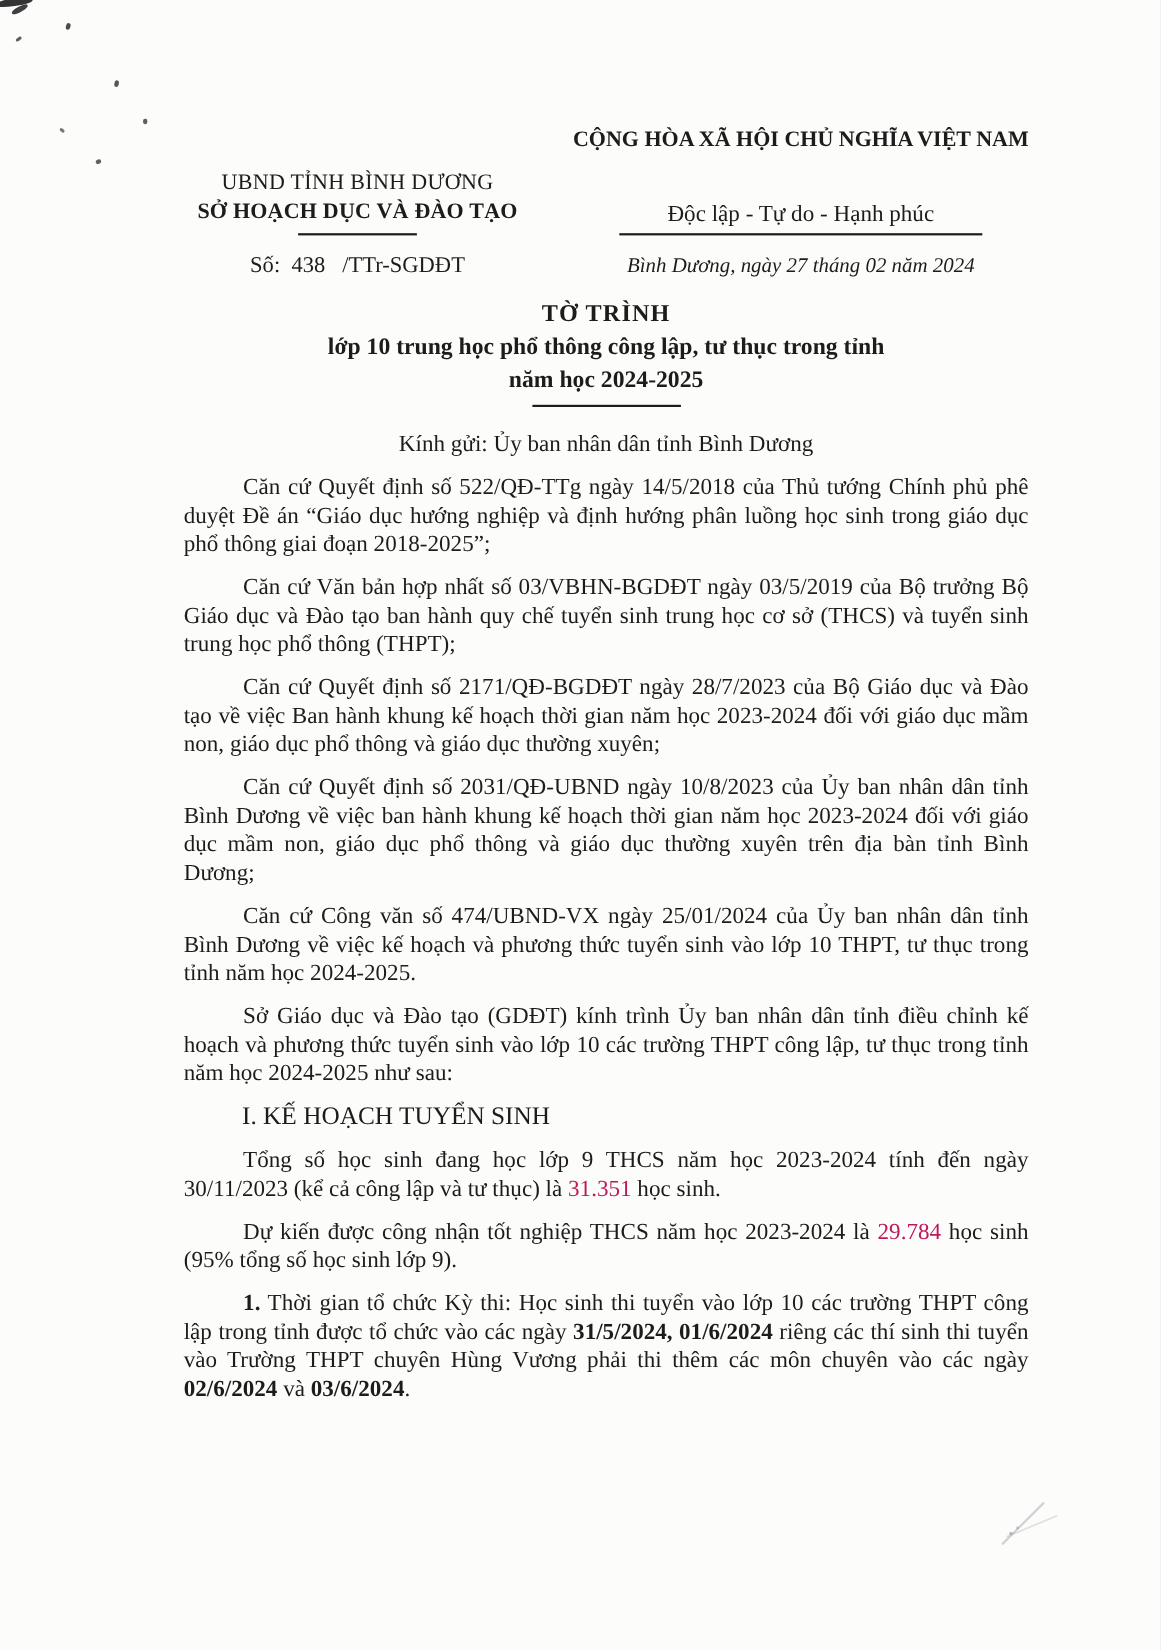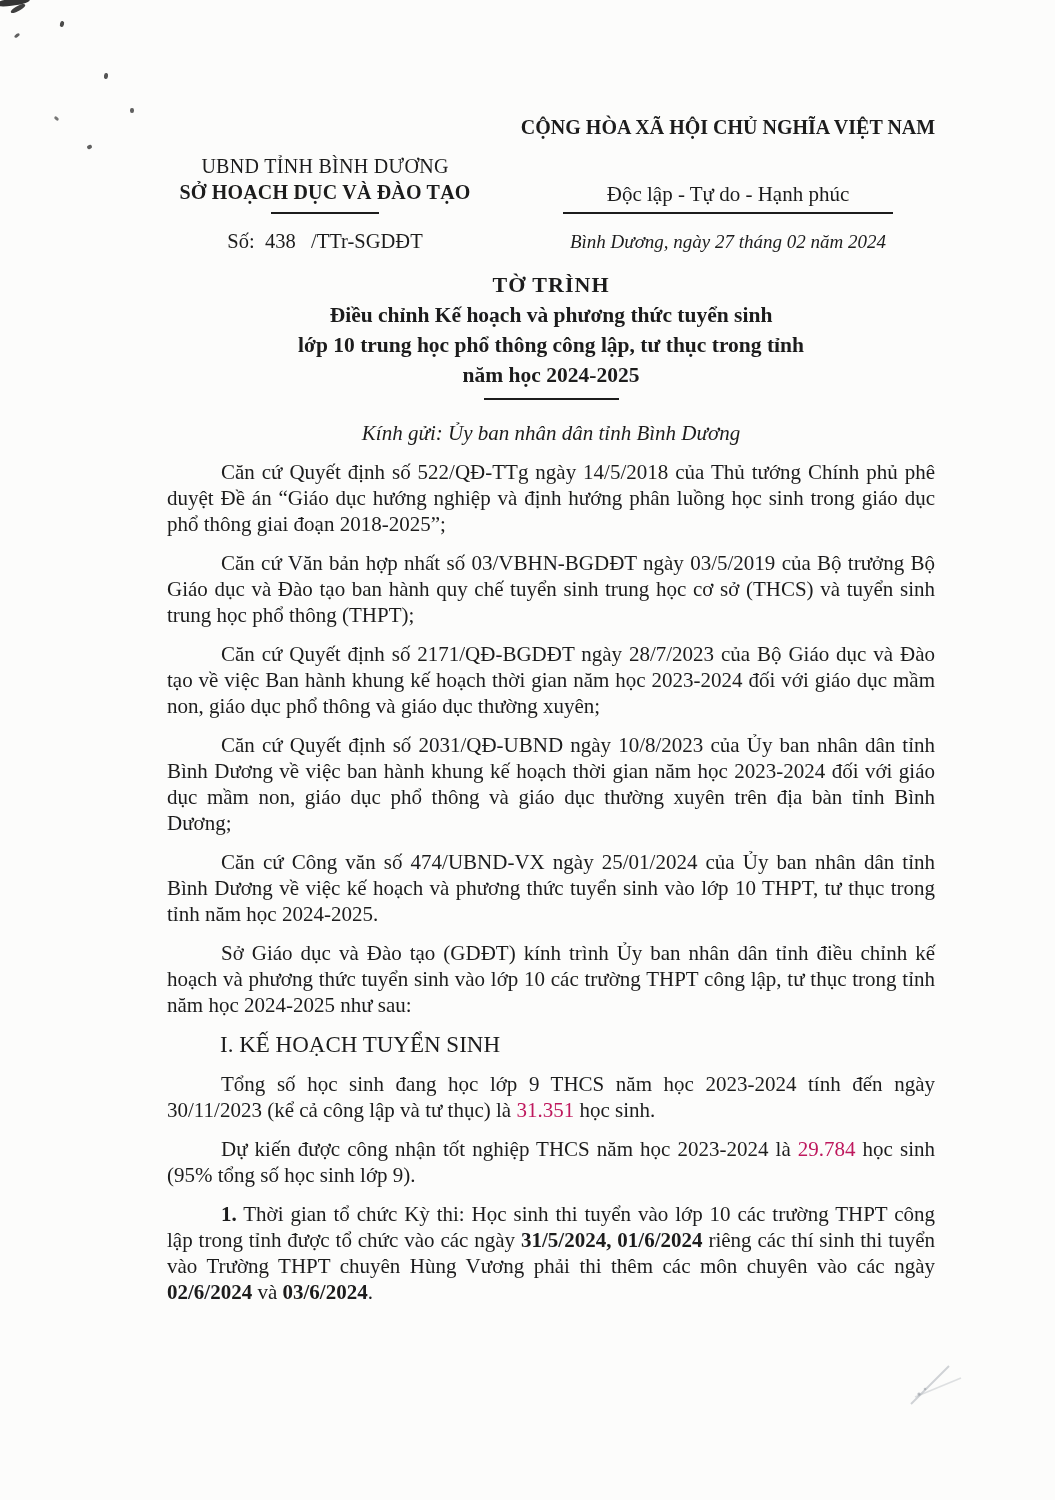--- a/index.html
+++ b/index.html
@@ -17,21 +17,21 @@
   .rule-left{width:108px;border-top:2px solid #1c1c1c;margin:6px auto 0;}
   .nat1{font-size:20px;line-height:27px;font-weight:bold;white-space:nowrap;}
   .nat2{font-size:21px;line-height:27px;font-weight:normal;margin-top:40px;}
   .rule-right{width:330px;border-top:2px solid #1c1c1c;margin:4px auto 0;}
   .doc-num{margin-top:16px;font-size:20.5px;white-space:pre-wrap;}
   .date{margin-top:17px;font-size:19px;font-style:italic;}
   .title-block{margin-top:17px;text-align:center;}
   .doc-type{font-size:22px;font-weight:bold;letter-spacing:1px;line-height:30px;}
   .subject{font-size:21.5px;font-weight:bold;line-height:30px;}
   .rule-title{width:135px;border-top:2px solid #1c1c1c;margin:8px auto 0;}
-  .salutation{margin-top:20px;text-align:center;font-size:21px;line-height:26px;font-style:italic;}
+  .salutation{margin-top:20px;text-align:center;font-size:21px;line-height:26px;}
   p.body{font-size:21px;line-height:26px;text-align:justify;text-indent:54px;margin:13px 1px 0;}
   .section-heading{font-size:23px;font-weight:normal;margin:13px 0 0;text-indent:54px;line-height:27px;}
   .stat{color:#be185d;}
   .b{font-weight:bold;}
   .speck{position:absolute;background:#1e1e1e;border-radius:45%;}
   .pencil{position:absolute;left:897px;top:1342px;}
 </style>
 </head>
 <body>
 
@@ -65,21 +65,20 @@
       <div class="hdr-right">
         <div class="nat1">CỘNG HÒA XÃ HỘI CHỦ NGHĨA VIỆT NAM</div>
         <div class="nat2">Độc lập - Tự do - Hạnh phúc</div>
         <div class="rule-right"></div>
         <div class="date">Bình Dương, ngày 27 tháng 02 năm 2024</div>
       </div>
     </div>
 
     <div class="title-block">
       <div class="doc-type">TỜ TRÌNH</div>
-      <div class="subject">Điều chỉnh Kế hoạch và phương thức tuyển sinh</div>
       <div class="subject">lớp 10 trung học phổ thông công lập, tư thục trong tỉnh</div>
       <div class="subject">năm học 2024-2025</div>
       <div class="rule-title"></div>
     </div>
 
     <div class="salutation">Kính gửi: Ủy ban nhân dân tỉnh Bình Dương</div>
 
     <p class="body">Căn cứ Quyết định số 522/QĐ-TTg ngày 14/5/2018 của Thủ tướng Chính phủ phê duyệt Đề án “Giáo dục hướng nghiệp và định hướng phân luồng học sinh trong giáo dục phổ thông giai đoạn 2018-2025”;</p>
     <p class="body">Căn cứ Văn bản hợp nhất số 03/VBHN-BGDĐT ngày 03/5/2019 của Bộ trưởng Bộ Giáo dục và Đào tạo ban hành quy chế tuyển sinh trung học cơ sở (THCS) và tuyển sinh trung học phổ thông (THPT);</p>
     <p class="body">Căn cứ Quyết định số 2171/QĐ-BGDĐT ngày 28/7/2023 của Bộ Giáo dục và Đào tạo về việc Ban hành khung kế hoạch thời gian năm học 2023-2024 đối với giáo dục mầm non, giáo dục phổ thông và giáo dục thường xuyên;</p>

